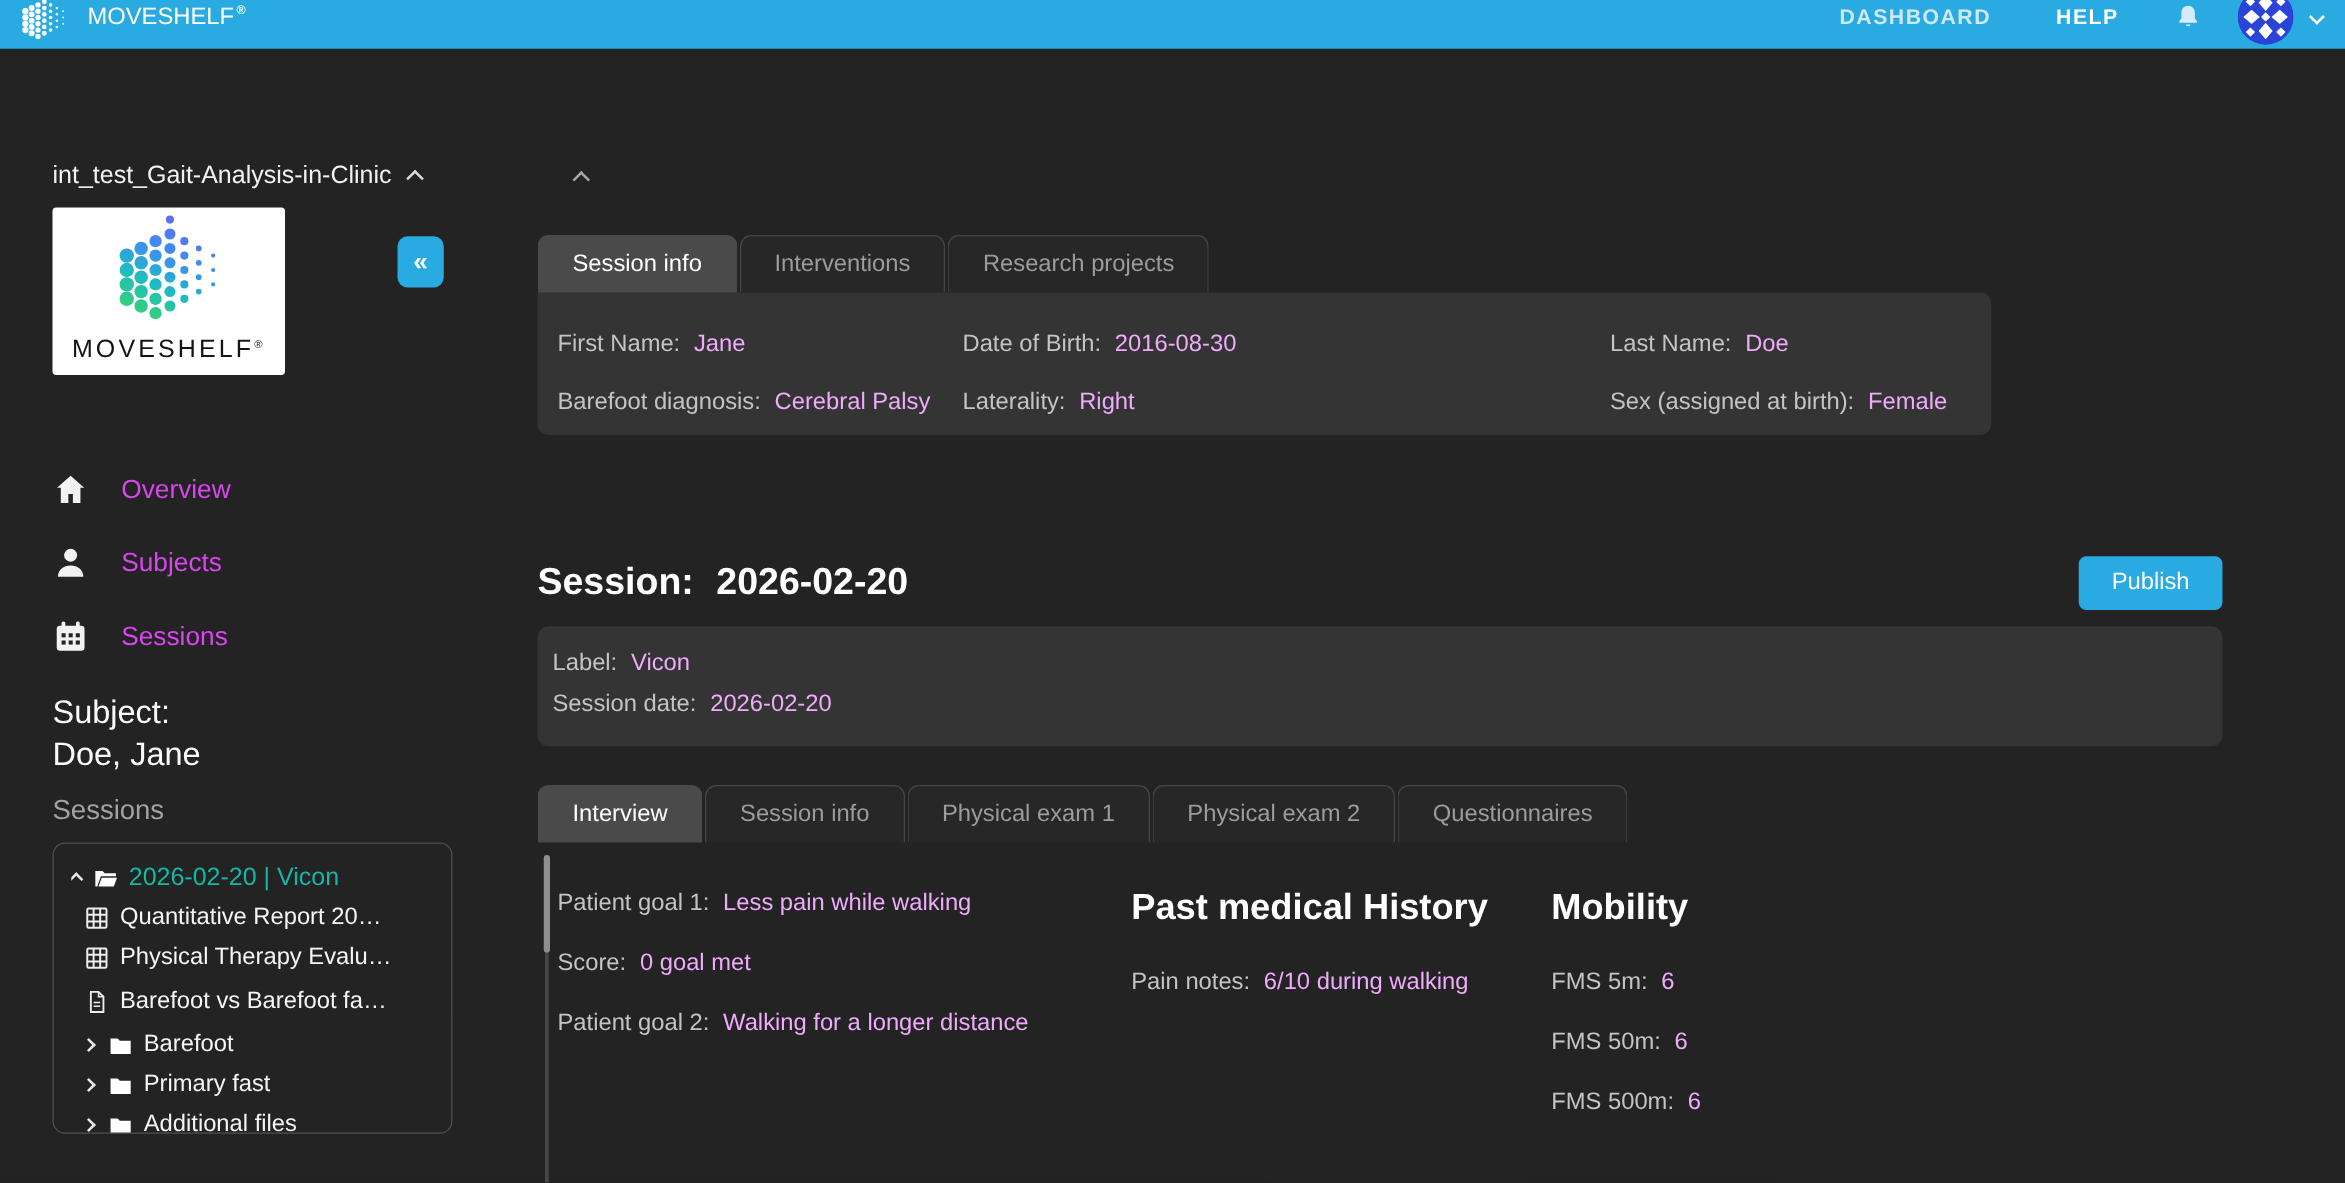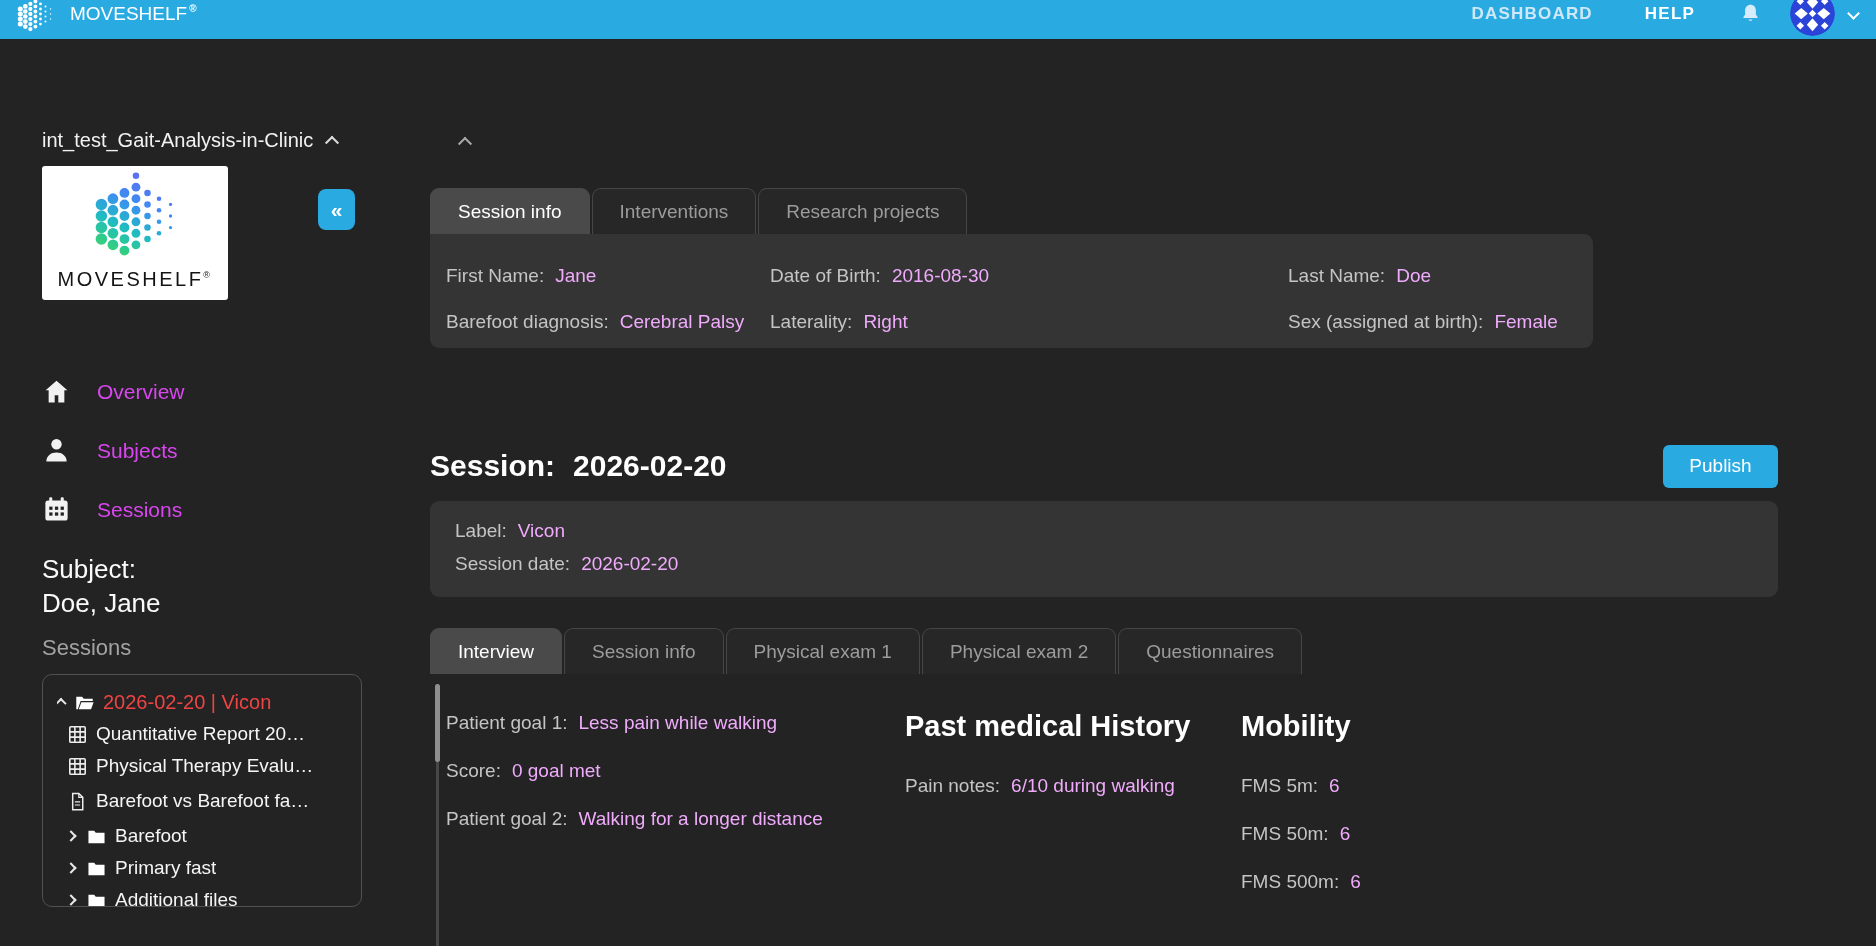--- a/index.html
+++ b/index.html
@@ -66,21 +66,21 @@
     margin-top:13px; width:320px; height:233px;
     border:1px solid #515151; border-radius:10px; padding:11px 6px;
     overflow:hidden;
   }
   .tree-row { display:flex; align-items:center; height:32px; cursor:pointer; white-space:nowrap; overflow:hidden; }
   .tree-row .chev { color:#e8e8e8; flex:none; margin-right:9px; }
   .tree-row .chev.up { width:8px; height:8px; transform:rotate(-135deg) translate(-1px,-1px);}
   .tree-row .chev.right { margin-right:11px; }
   .tree-row svg { width:21px; height:21px; flex:none; margin-right:8px; }
   .tree-row .tree-label { overflow:hidden; }
-  .tree-session-row { margin-left:8px; color:#ef4444; font-size:20px; }
+  .tree-session-row { margin-left:8px; color:#14b8a6; font-size:20px; }
   .tree-file-row { margin-left:18px; color:#f5f5f5; }
   .tree-folder-row { margin-left:18px; color:#f5f5f5; }
   .gap-sm { height:3px; }
 
   
   .content-scrollbar {
     position:absolute; left:436px; top:604px; bottom:0; width:3px; background:#474747;
   }
   .content-scrollbar .thumb {
     position:absolute; left:-1px; top:0; width:5px; height:78px;
@@ -115,21 +115,21 @@
   .fvalue { color:#f0abfc; margin-left:11px; }
 
   .session-header { margin-top:96px; display:flex; align-items:center; justify-content:space-between; height:44px; }
   .session-title { font-size:30px; font-weight:600; color:#fff; }
   .session-title .sess-value { margin-left:18px; }
   .publish-btn {
     width:115px; height:43px; background:#29abe2; color:#fff; border:none;
     border-radius:6px; font-size:19px; cursor:pointer;
     font-family:"Liberation Sans","DejaVu Sans",sans-serif;
   }
-  .session-panel { margin-top:13px; height:96px; border-radius:9px; padding:13px 25px; }
+  .session-panel { margin-top:13px; height:96px; border-radius:9px; padding:13px 12px; }
   .session-panel .field { line-height:33px; display:block; }
 
   .tabs.tabs-session { margin-top:31px;text-align:center; }
 
   .interview-grid {
     margin-top:37px; display:grid; grid-template-columns:459px 336px 1fr;
     padding-left:16px;
   }
   .col-heading { font-size:29px; line-height:30px; font-weight:600; color:#fff; margin-bottom:33px; }
   .interview-grid .field { display:block; max-width:380px; margin-bottom:24px; }

